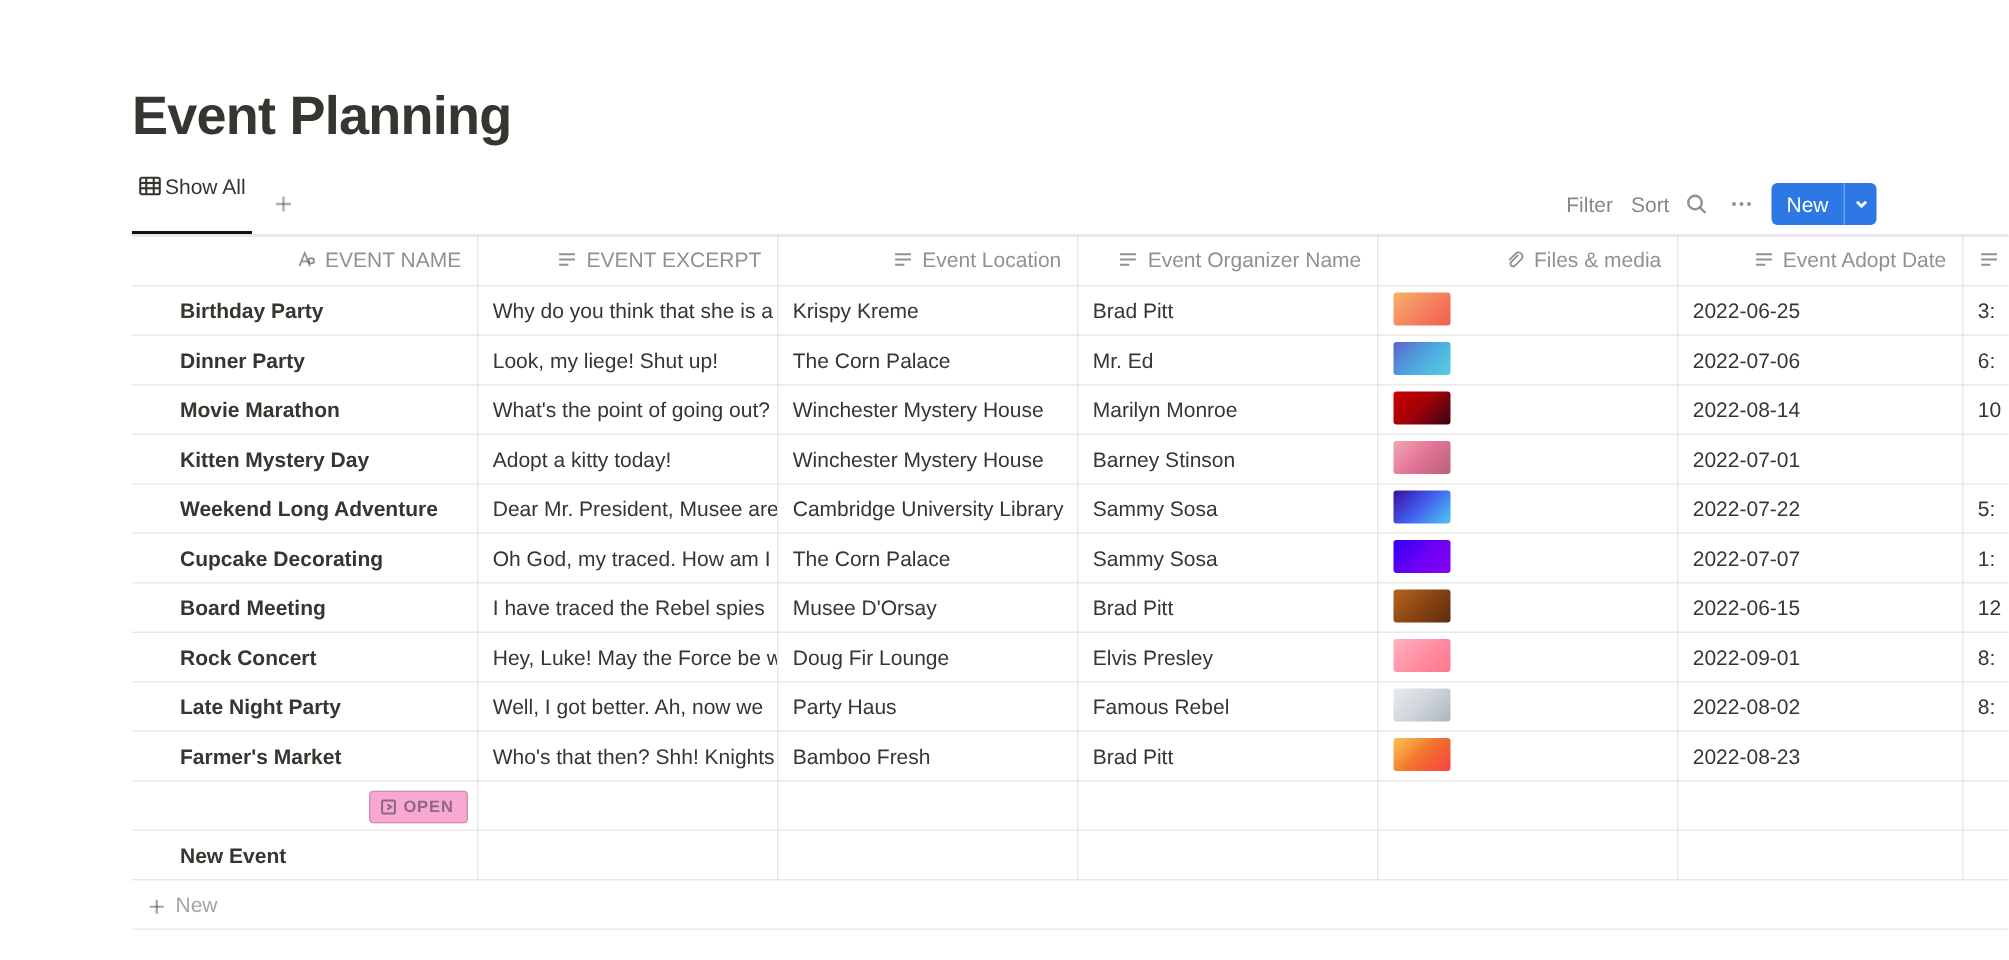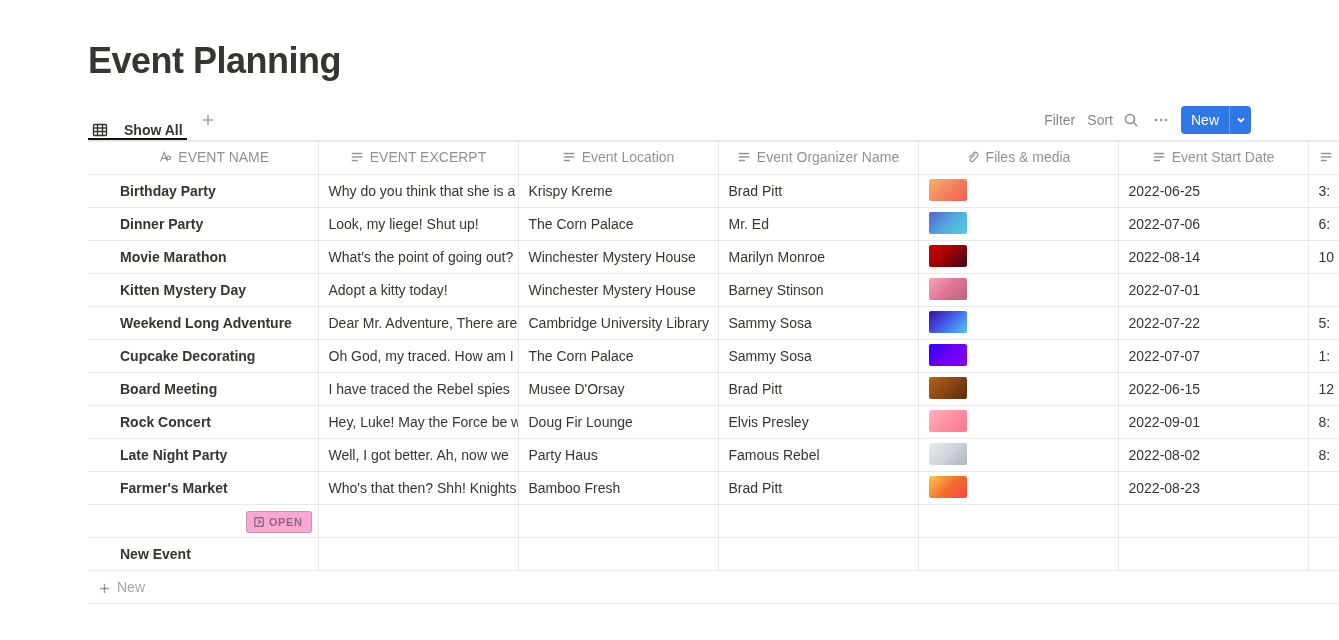--- a/index.html
+++ b/index.html
@@ -10,36 +10,36 @@
   color: rgb(55,53,47);
   background: #fff;
   overflow: hidden;
 }
 .page {
   padding: 40px 0 0 0;
 }
 .title {
   font-size: 36px;
   font-weight: 700;
-  margin: 0 0 18px 88px;
+  margin: 16px 0 18px 88px;
   letter-spacing: -0.5px;
 }
 .toolbar {
   display: flex;
   align-items: center;
   margin: 0 0 0 88px;
   padding-right: 88px;
   height: 40px;
 }
 .view-tab {
   display: inline-flex;
-  align-items: flex-end;
-  gap: 16px;
+  align-items: flex-start;
+  gap: 2px;
   font-size: 14px;
-  font-weight: 700;
+  font-weight: 400;
   height: 40px;
   padding: 0 4px;
   border-bottom: 2px solid #111;
 }
 .view-tab .icon { color: rgb(55,53,47); }
 .add-view {
   margin-left: 10px;
   width: 22px; height: 22px;
   display: inline-flex;
   align-items: center; justify-content: center;
@@ -102,21 +102,21 @@
   height: 33px;
   padding: 0 10px;
   font-size: 14px;
   white-space: nowrap;
   overflow: hidden;
   text-overflow: clip;
 }
 .db-table th {
   color: rgba(55,53,47,0.55);
   font-weight: 400;
-  text-align: center;
+  text-align: right;
   background: #fff;
 }
 .db-table th .hdr {
   display: inline-flex; align-items: center; gap: 6px;
 }
 .col-name    { width: 230px; }
 .col-excerpt { width: 200px; }
 .col-loc     { width: 200px; }
 .col-org     { width: 200px; }
 .col-media   { width: 200px; }
@@ -291,21 +291,21 @@
                 <span>Files &amp; media</span>
               </span></th>
             <th><span class="hdr">
                 <span>
                   <svg width="14" height="14" viewBox="0 0 16 16" stroke="currentColor" stroke-width="1.6">
                     <line x1="2" y1="4" x2="14" y2="4"></line>
                     <line x1="2" y1="8" x2="14" y2="8"></line>
                     <line x1="2" y1="12" x2="9" y2="12"></line>
                   </svg>
                 </span>
-                <span>Event Start Date</span>
+                <span>Event Adopt Date</span>
               </span></th>
             <th><span class="hdr">
                 <span>
                   <svg width="14" height="14" viewBox="0 0 16 16" stroke="currentColor" stroke-width="1.6">
                     <line x1="2" y1="4" x2="14" y2="4"></line>
                     <line x1="2" y1="8" x2="14" y2="8"></line>
                     <line x1="2" y1="12" x2="9" y2="12"></line>
                   </svg>
                 </span>
                 <span></span>
@@ -344,21 +344,21 @@
             <td class="name-cell">Kitten Mystery Day</td>
             <td>Adopt a kitty today!</td>
             <td>Winchester Mystery House</td>
             <td>Barney Stinson</td>
             <td><span class="thumb" style="background:linear-gradient(135deg,#f4a6b4,#e27396,#b56576)"></span></td>
             <td>2022-07-01</td>
             <td></td>
           </tr>
           <tr>
             <td class="name-cell">Weekend Long Adventure</td>
-            <td>Dear Mr. Adventure, There are</td>
+            <td>Dear Mr. President, Musee are</td>
             <td>Cambridge University Library</td>
             <td>Sammy Sosa</td>
             <td><span class="thumb" style="background:linear-gradient(135deg,#3a0ca3,#4361ee,#4cc9f0)"></span></td>
             <td>2022-07-22</td>
             <td>5:</td>
           </tr>
           <tr>
             <td class="name-cell">Cupcake Decorating</td>
             <td>Oh God, my traced. How am I e</td>
             <td>The Corn Palace</td>

